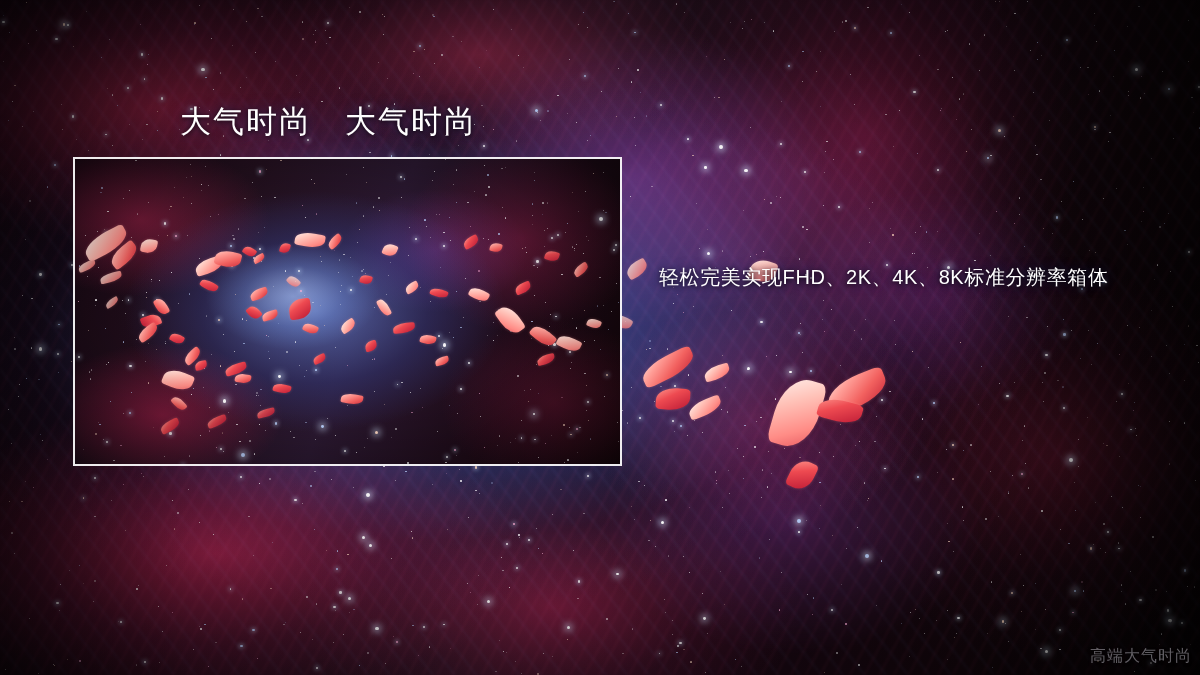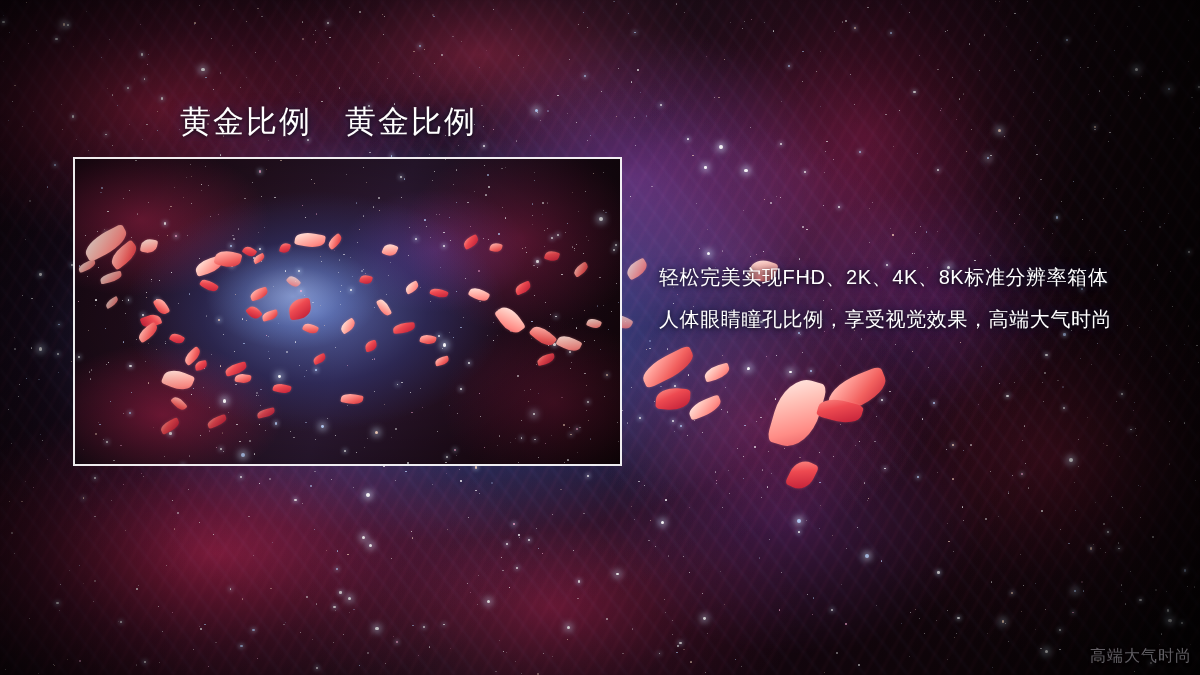--- a/index.html
+++ b/index.html
@@ -1754,22 +1754,21 @@
       <div class="petal deep" style="left:656px;top:388px;width:34px;height:22px;transform:rotate(4deg);opacity:1"></div>
       <div class="petal pale" style="left:688px;top:400px;width:34px;height:15px;transform:rotate(-22deg);opacity:1"></div>
       <div class="petal pale" style="left:775px;top:378px;width:44px;height:70px;transform:rotate(16deg);opacity:1"></div>
       <div class="petal" style="left:826px;top:376px;width:62px;height:30px;transform:rotate(-22deg);opacity:1"></div>
       <div class="petal deep" style="left:818px;top:400px;width:44px;height:22px;transform:rotate(16deg);opacity:1"></div>
       <div class="petal deep" style="left:790px;top:460px;width:24px;height:30px;transform:rotate(26deg);opacity:1"></div>
       <div class="petal pale" style="left:750px;top:260px;width:26px;height:22px;transform:rotate(18deg);opacity:1"></div>
       <div class="petal pale" style="left:626px;top:262px;width:22px;height:14px;transform:rotate(-30deg);opacity:0.8"></div>
     </div>
 
-  <div id="title">黄金比例　黄金比例</div>
+  <div id="title">大气时尚　大气时尚</div>
 
   <div id="body-text">
     <span class="line">轻松完美实现FHD、2K、4K、8K标准分辨率箱体</span>
-    <span class="line">人体眼睛瞳孔比例，享受视觉效果，高端大气时尚</span>
   </div>
 
   <div id="watermark">高端大气时尚</div>
 
 </div>
 
 </body></html>

